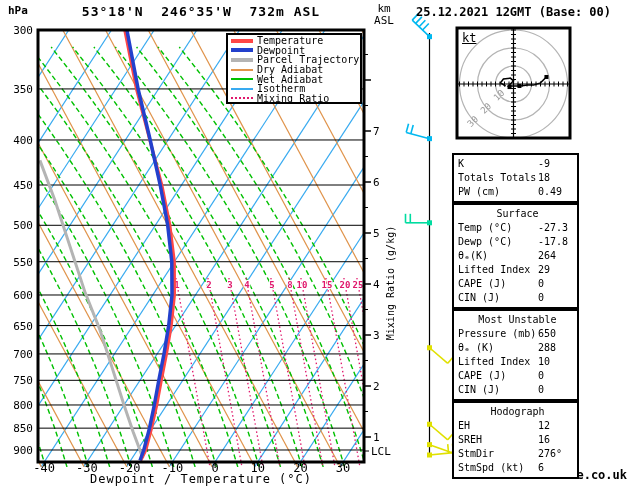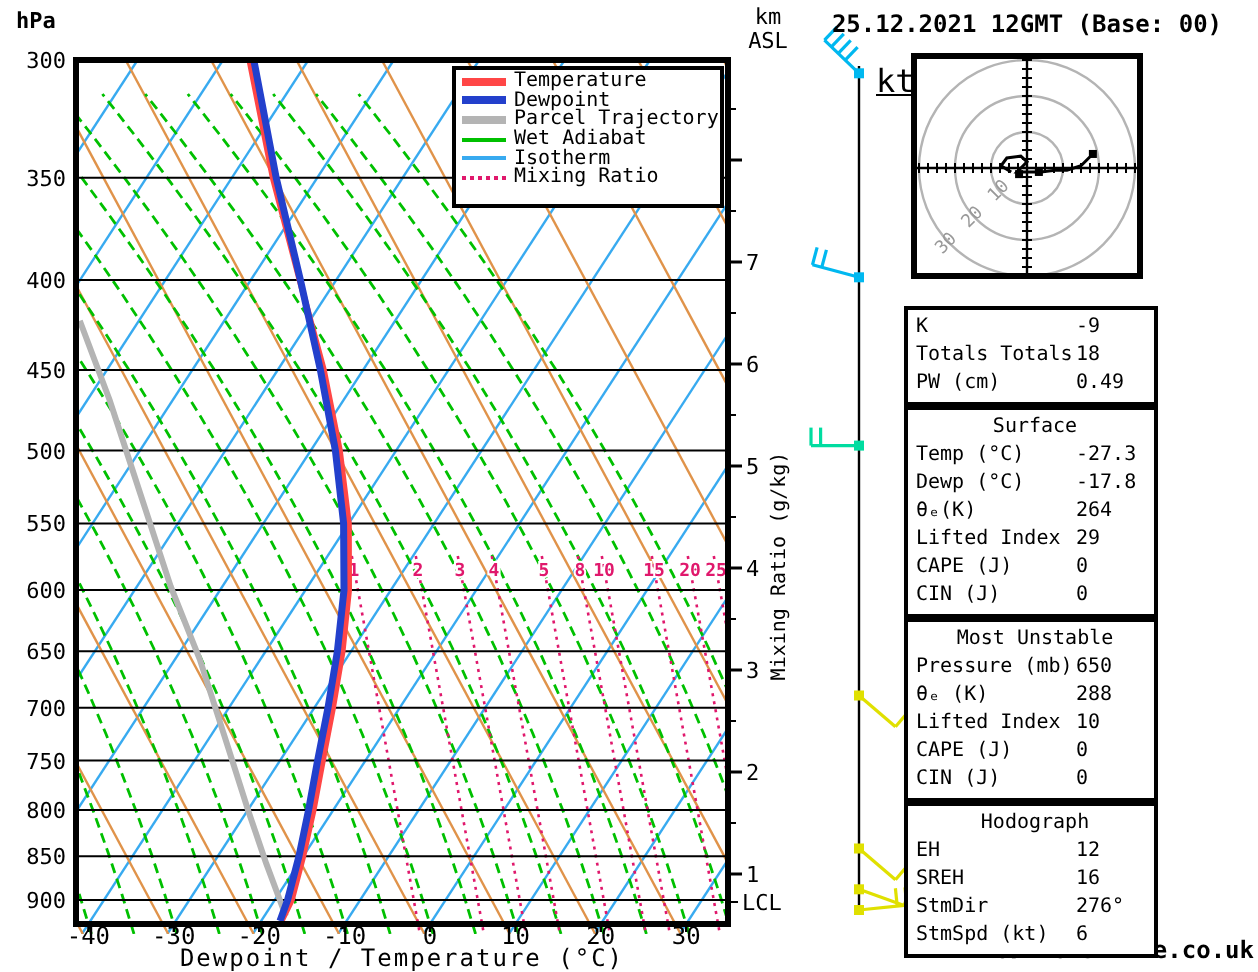--- a/index.html
+++ b/index.html
@@ -3,21 +3,21 @@
 <meta charset="utf-8">
 <style>
   html,body{margin:0;padding:0;background:#fff;}
   .page{position:relative;width:629px;height:486px;background:#fff;overflow:hidden;
         font-family:"DejaVu Sans Mono",monospace;color:#000;}
   .abs{position:absolute;white-space:pre;}
   .hpa{left:8px;top:4px;font-size:11px;font-weight:bold;}
   .title{left:38px;top:4px;width:326px;text-align:center;font-size:13px;font-weight:bold;letter-spacing:1px;}
   .kmline{left:366px;width:36px;text-align:center;font-size:11px;}
   .date{left:398px;top:5px;width:231px;text-align:center;font-size:12px;font-weight:bold;}
-  .ktlab{left:438px;top:31px;font-size:16px;text-decoration:underline;}
+  .ktlab{left:462px;top:31px;font-size:12px;text-decoration:underline;}
   .xlabel{left:38px;top:472px;width:326px;text-align:center;font-size:12px;letter-spacing:1px;}
   .mixlabel{left:390px;top:283px;font-size:10px;transform:translate(-50%,-50%) rotate(-90deg);}
   .footer{left:400px;top:468px;width:227px;text-align:right;font-size:12px;font-weight:bold;}
   svg{position:absolute;left:0;top:0;}
   .legend{position:absolute;left:226px;top:33px;width:136px;height:71px;border:2px solid #000;
           background:#fff;box-sizing:border-box;padding:1px 0 0 3px;}
   .legend-row{display:flex;align-items:center;height:9.6px;}
   .legend-swatch{width:22px;flex:none;margin-right:4px;}
   .legend-label{font-size:10px;font-weight:normal;line-height:9px;white-space:pre;}
   .statcol{position:absolute;left:452px;width:127px;}
@@ -291,40 +291,45 @@
         <line x1="511" y1="138" x2="516" y2="138" stroke="#000" stroke-width="1"></line>
         <path d="M505.6 86.0L500.5 82.9L503.4 79.0L510.4 78.1L513.5 80.9L508.5 86.0L513.5 86.0L520.5 86.0L527.5 85.1L533.5 85.1L540.5 82.9L546.4 77.0" fill="none" stroke="#000" stroke-width="1.5"></path>
         <rect x="507.54" y="85.06" width="4" height="4" fill="#000"></rect>
         <rect x="517.44" y="83.98" width="4" height="4" fill="#000"></rect>
         <rect x="544.44" y="74.98" width="4" height="4" fill="#000"></rect>
         <rect x="457" y="28" width="113" height="110" fill="none" stroke="#000" stroke-width="3"></rect>
       </g>
     </svg>
 
   <div class="abs hpa">hPa</div>
+  <div class="abs title">53°18'N  246°35'W  732m ASL</div>
   <div class="abs kmline" style="top:2px">km</div>
   <div class="abs kmline" style="top:14px">ASL</div>
   <div class="abs date">25.12.2021 12GMT (Base: 00)</div>
   <div class="abs ktlab">kt</div>
   <div class="abs xlabel">Dewpoint / Temperature (°C)</div>
   <div class="abs mixlabel">Mixing Ratio (g/kg)</div>
   <div class="abs footer">© weatheronline.co.uk</div>
 
   <div class="legend" id="legendbox">
       <div class="legend-row">
         <div class="legend-swatch" style="background: rgb(255, 70, 70); height: 4px;"></div>
         <span class="legend-label">Temperature</span>
       </div>
       <div class="legend-row">
         <div class="legend-swatch" style="background: rgb(35, 64, 204); height: 4px;"></div>
         <span class="legend-label">Dewpoint</span>
       </div>
       <div class="legend-row">
         <div class="legend-swatch" style="background: rgb(180, 180, 180); height: 4px;"></div>
         <span class="legend-label">Parcel Trajectory</span>
+      </div>
+      <div class="legend-row">
+        <div class="legend-swatch" style="background: rgb(224, 147, 74); height: 2px;"></div>
+        <span class="legend-label">Dry Adiabat</span>
       </div>
       <div class="legend-row">
         <div class="legend-swatch" style="background: rgb(0, 192, 0); height: 2px;"></div>
         <span class="legend-label">Wet Adiabat</span>
       </div>
       <div class="legend-row">
         <div class="legend-swatch" style="background: rgb(56, 170, 240); height: 2px;"></div>
         <span class="legend-label">Isotherm</span>
       </div>
       <div class="legend-row">

